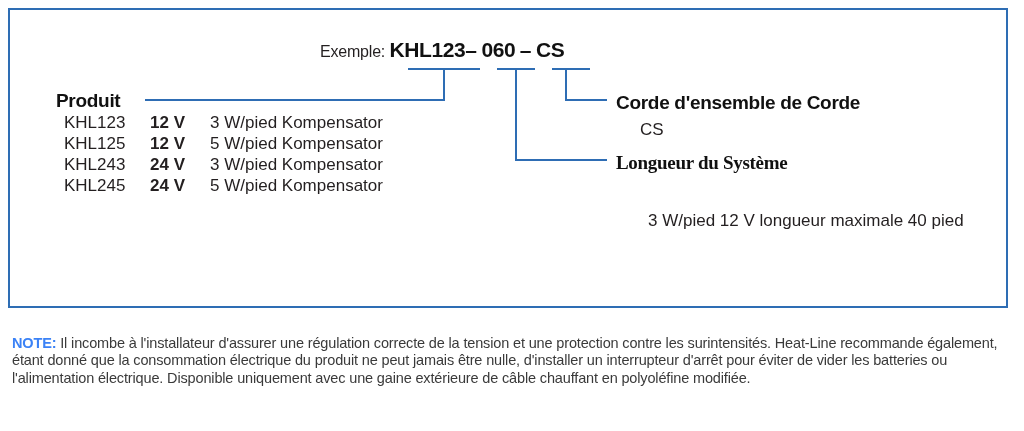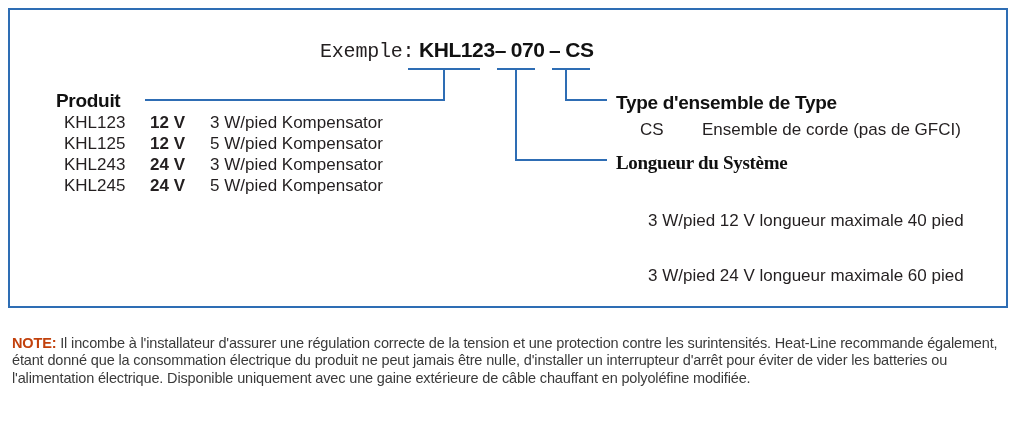--- a/index.html
+++ b/index.html
@@ -29,24 +29,23 @@
   }
 
   
   #example-row {
     position: absolute;
     left: 320px;
     top: 38px;
     white-space: nowrap;
   }
   #example-label {
-    font-size: 20px;
+    font-size: 16px;
     color: #231f20;
     letter-spacing: -0.2px;
-    font-family: Liberation Mono, monospace;
   }
   .code-part {
     font-size: 21px;
     font-weight: bold;
     letter-spacing: -0.4px;
     color: #111111;
   }
   .code-dash {
     font-size: 21px;
     font-weight: bold;
@@ -134,32 +133,32 @@
     left: 12px;
     top: 320px;
     width: 1000px;
     font-size: 14.5px;
     line-height: 17.6px;
     color: #3a3a3a;
     letter-spacing: -0.15px;
   }
   #note-label {
     font-weight: bold;
-    color: #c2410c;
+    color: #3b82f6;
   }
 </style>
 </head>
 <body>
 
 <div id="diagram-box"></div>
 
 <div id="example-row">
   <span id="example-label">Exemple:</span>
   <span class="code-part">KHL123</span><span class="code-dash">–</span>
-  <span class="code-part">070</span>
+  <span class="code-part">060</span>
   <span class="code-dash">–</span>
   <span class="code-part">CS</span>
 </div>
 
 <div class="bracket" style="left:408px; top:68px; width:72px;"></div>
 <div class="bracket-stem" style="left:443px; top:68px; height:12px;"></div>
 
 <div class="bracket" style="left:497px; top:68px; width:38px;"></div>
 <div class="bracket-stem" style="left:515px; top:68px; height:12px;"></div>
 
@@ -193,29 +192,27 @@
     <span class="p-volt">24 V</span>
     <span class="p-desc">3 W/pied Kompensator</span>
   </div>
   <div class="product-row">
     <span class="p-code">KHL245</span>
     <span class="p-volt">24 V</span>
     <span class="p-desc">5 W/pied Kompensator</span>
   </div>
 </div>
 
-<div class="section-title" style="left:616px; top:92px;">Type d'ensemble de Type</div>
+<div class="section-title" style="left:616px; top:92px;">Corde d'ensemble de Corde</div>
 
 <div id="cord-block">
   <div class="cord-row">
     <span class="c-abbr">CS</span>
-    <span>Ensemble de corde (pas de GFCI)</span>
   </div>
 </div>
 
 <div class="section-title" style="left:616px; top:152px;font-family:Liberation Serif, serif;">Longueur du Système</div>
 
 <div id="length-block">
   <div class="length-row">3 W/pied 12 V longueur maximale 40 pied</div>
-  <div class="length-row">3 W/pied 24 V longueur maximale 60 pied</div>
 </div>
 
 <p id="note"><span id="note-label">NOTE:</span><span> Il incombe à l'installateur d'assurer une régulation correcte de la tension et une protection contre les surintensités. Heat-Line recommande également, étant donné que la consommation électrique du produit ne peut jamais être nulle, d'installer un interrupteur d'arrêt pour éviter de vider les batteries ou l'alimentation électrique. Disponible uniquement avec une gaine extérieure de câble chauffant en polyoléfine modifiée.</span></p>
 
 </body></html>

